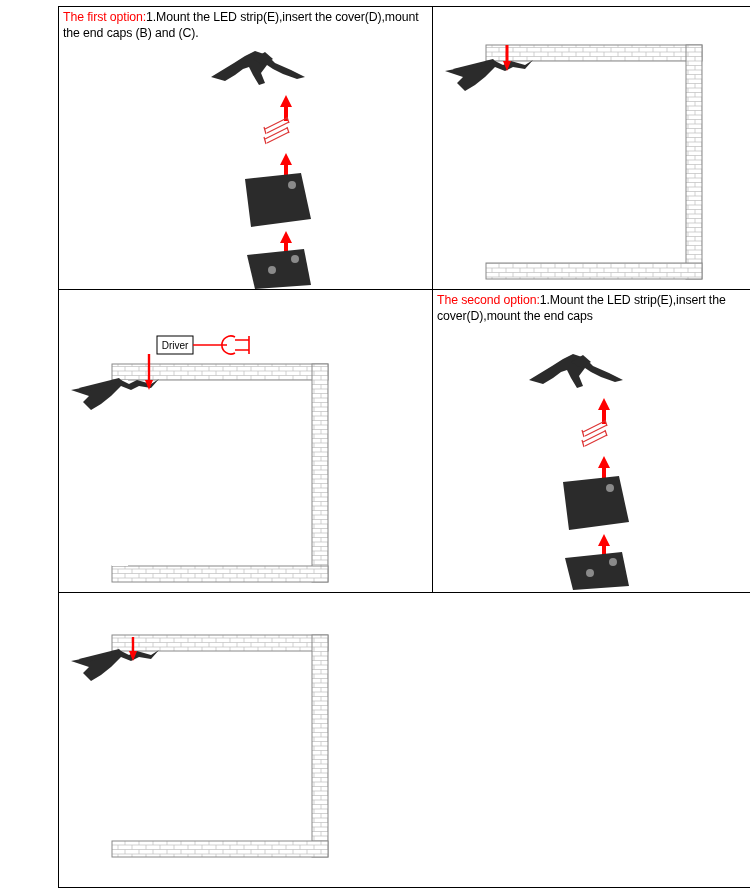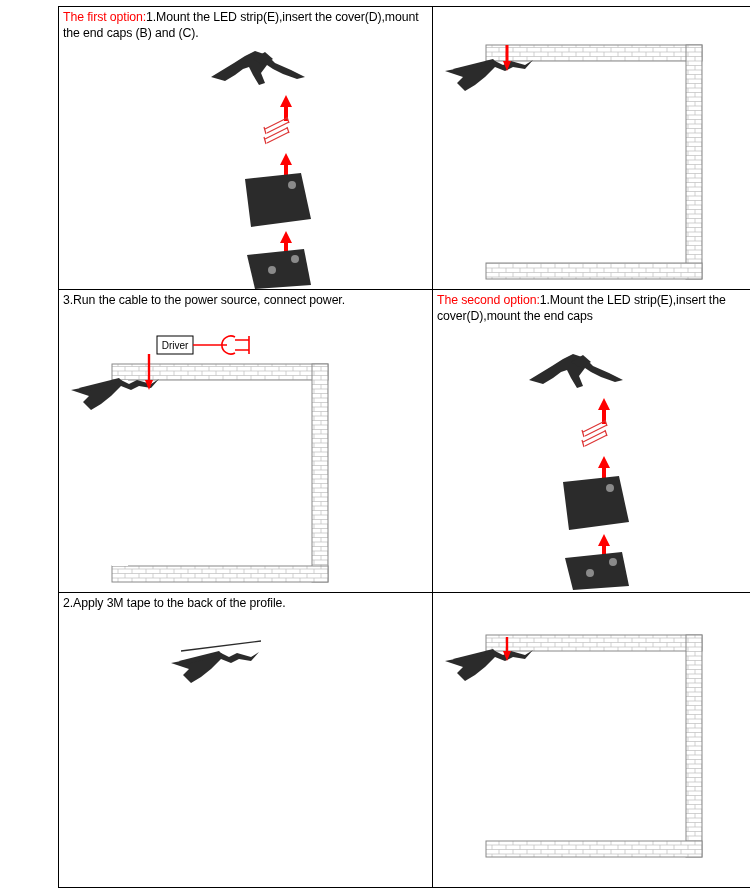--- a/index.html
+++ b/index.html
@@ -136,21 +136,20 @@
 
           <g stroke="#ff0000" stroke-width="3" fill="none">
             <path d="M74 38 L74 56"></path>
           </g>
           <path d="M70 54 l4 10 l4 -10 z" fill="#ff0000"></path>
         </svg>
       </div>
     </div>
 
     <div class="cell col1 row2">
-      <div class="caption"><span class="red"></span><span>3.Run the cable to the power source, connect power.</span></div>
       <div class="art">
         <svg width="316" height="303" viewBox="0 0 316 303">
           <defs>
             <pattern id="brick2" width="14" height="9" patternUnits="userSpaceOnUse">
               <rect width="14" height="9" fill="#ffffff"></rect>
               <path d="M0 0 H14 M0 4.5 H14 M0 9 H14" stroke="#bdbdbd" stroke-width="0.7"></path>
               <path d="M3 0 V4.5 M10 4.5 V9" stroke="#bdbdbd" stroke-width="0.7"></path>
             </pattern>
           </defs>
 
@@ -216,32 +215,20 @@
           </g>
           <g fill="#2b2b2b">
             <path d="M132 268 L189 262 L196 296 L140 300 Z"></path>
             <circle cx="180" cy="272" r="4" fill="#8a8a8a"></circle>
             <circle cx="157" cy="283" r="4" fill="#8a8a8a"></circle>
           </g>
         </svg>
       </div>
     </div>
 
-    <div class="cell col1 row3">
-      <div class="caption"><span class="red"></span><span>2.Apply 3M tape to the back of the profile.</span></div>
-      <div class="art">
-        <svg width="316" height="294" viewBox="0 0 316 294">
-          <g fill="#2b2b2b">
-            <path d="M112 70 L162 60 L170 64 L178 60 L192 64 L200 59 L192 68 L180 66 L172 70 L162 66 L152 76 L142 84 L132 90 L124 82 L130 76 Z"></path>
-            <path d="M120 68 L160 58 L164 62 L124 72 Z"></path>
-          </g>
-          <path d="M122 58 L202 48" stroke="#2b2b2b" stroke-width="1.4" fill="none"></path>
-        </svg>
-      </div>
-    </div>
 
     <div class="cell col2 row3">
       <div class="art">
         <svg width="316" height="294" viewBox="0 0 316 294">
           <defs>
             <pattern id="brick3" width="14" height="9" patternUnits="userSpaceOnUse">
               <rect width="14" height="9" fill="#ffffff"></rect>
               <path d="M0 0 H14 M0 4.5 H14 M0 9 H14" stroke="#bdbdbd" stroke-width="0.7"></path>
               <path d="M3 0 V4.5 M10 4.5 V9" stroke="#bdbdbd" stroke-width="0.7"></path>
             </pattern>

